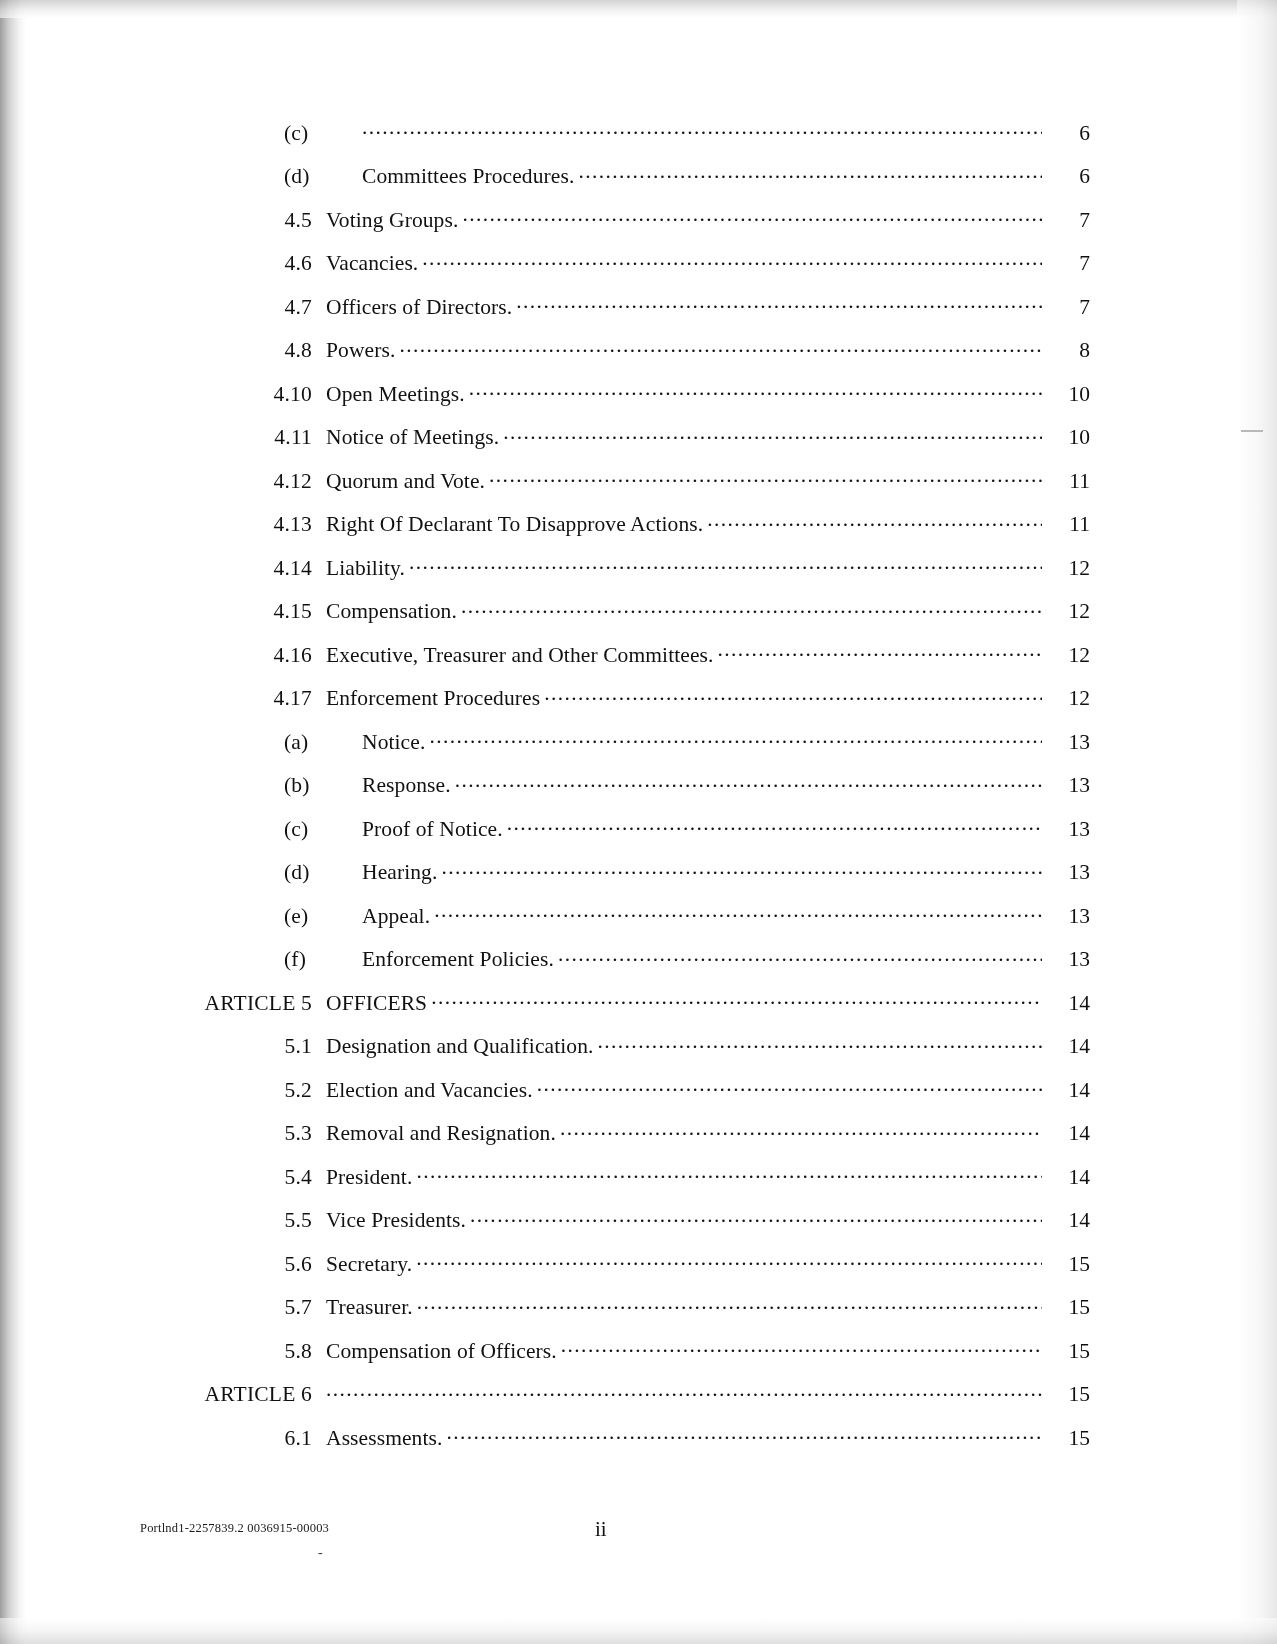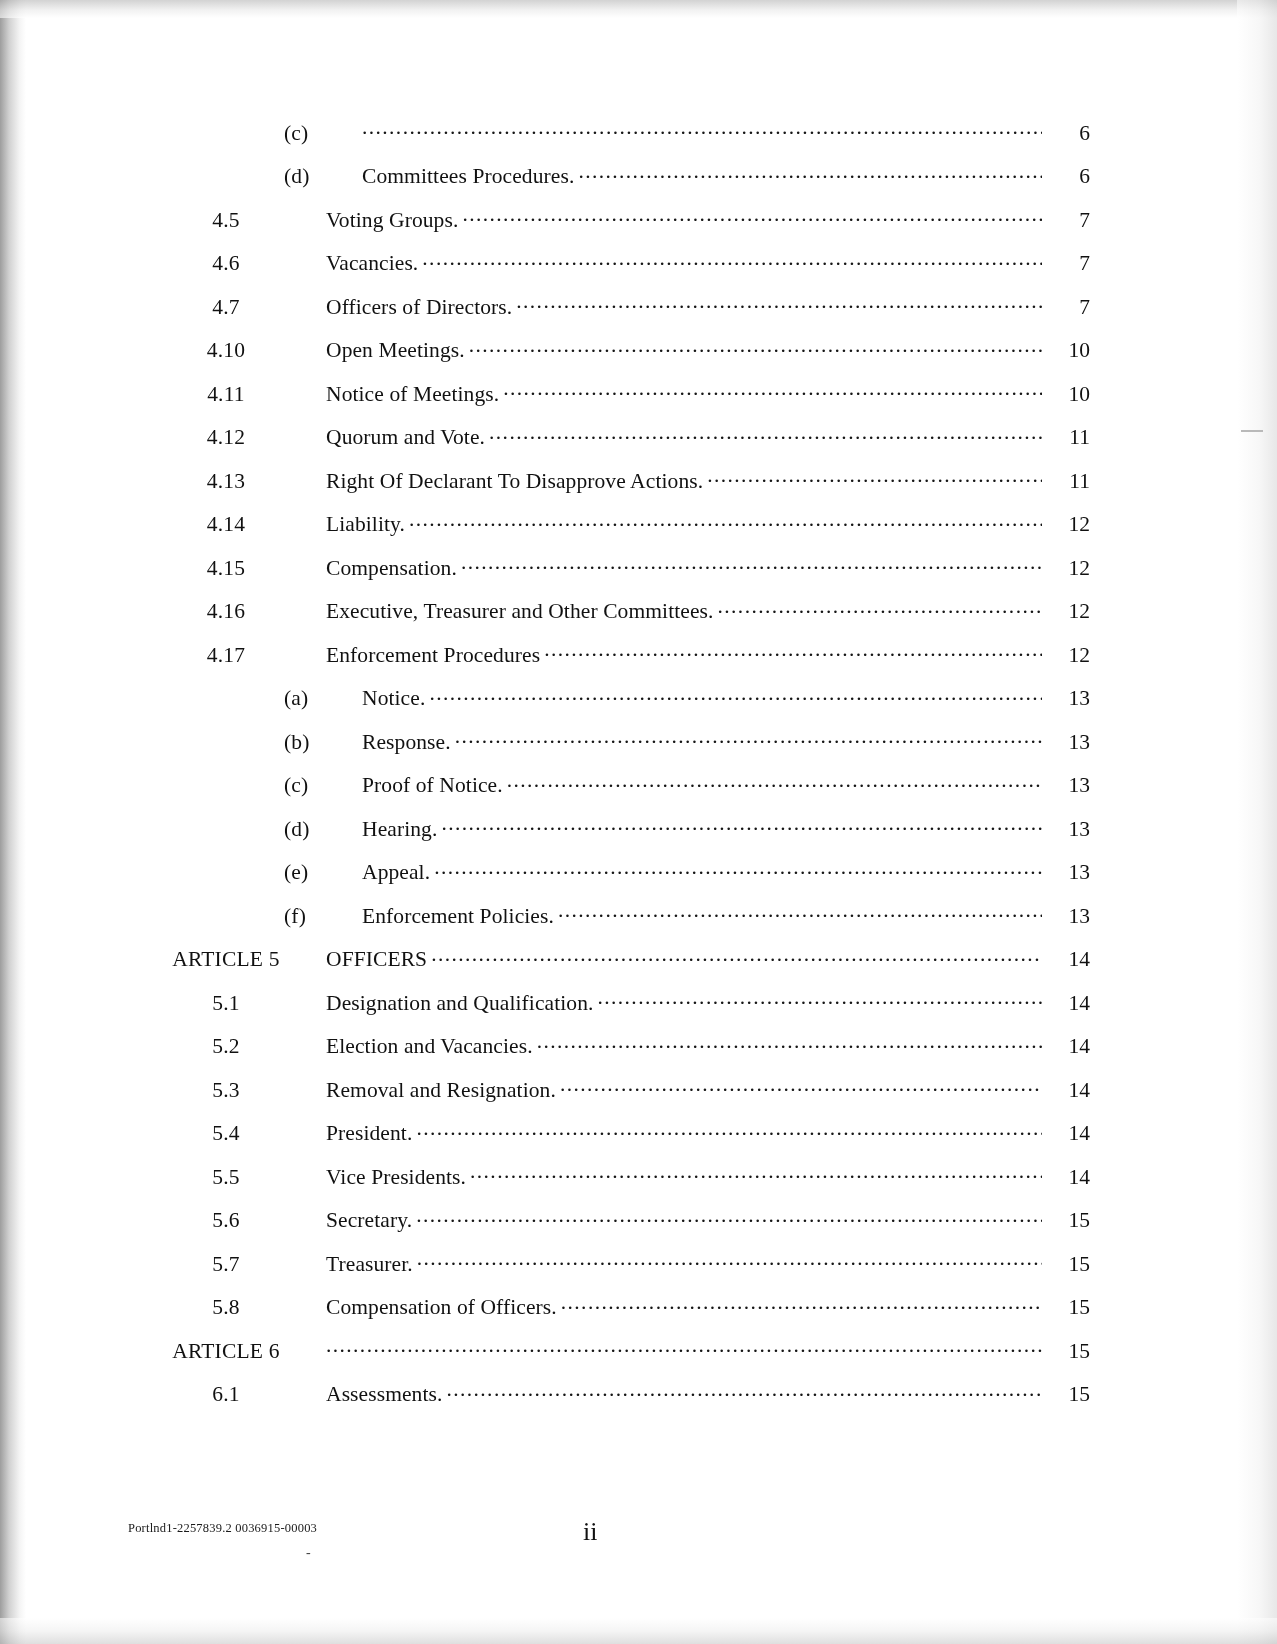--- a/index.html
+++ b/index.html
@@ -66,21 +66,21 @@
     font-size: 21.5px;
     line-height: 1.0;
     color: #111;
     margin-bottom: 17.5px;
     white-space: nowrap;
   }
 
   
   .num {
     flex: 0 0 auto;
-    text-align: center;
+    text-align: right;
     padding-right: 14px;
     letter-spacing: .2px;
   }
   .num.lvl-article { width: 172px; }
   .num.lvl-section { width: 172px; }
   .num.lvl-letter  { width: 222px; text-align: left; padding-left: 148px; padding-right: 0; }
 
   .title {
     flex: 0 0 auto;
     padding-right: 4px;
@@ -118,37 +118,37 @@
     padding-left: 0;
     padding-right: 0;
   }
   .sub-letter .sub-pad {
     flex: 0 0 auto;
     width: 144px;
   }
 
   .footer {
     position: absolute;
-    left: 128px;
+    left: 140px;
     bottom: 108px;
     width: 950px;
     display: flex;
     align-items: flex-end;
   }
   .footer-ref {
     font-size: 12.5px;
     color: #1a1a1a;
     letter-spacing: .2px;
     font-family: "Liberation Serif", serif;
   }
   .footer-pageno {
     position: absolute;
     left: 455px;
     top: -4px;
-    font-size: 26px;
+    font-size: 21px;
     color: #111;
   }
   .footer-dash {
     position: absolute;
     left: 178px;
     top: 24px;
     font-size: 14px;
     color: #444;
   }
 </style>
@@ -188,20 +188,26 @@
         <span class="leader"></span>
         <span class="pageno">7</span>
       </div>
       <div class="toc-row">
         <span class="num lvl-section">4.7</span>
         <span class="title">Officers of Directors.</span>
         <span class="leader"></span>
         <span class="pageno">7</span>
       </div>
       <div class="toc-row">
+        <span class="num lvl-section">4.8</span>
+        <span class="title">Powers.</span>
+        <span class="leader"></span>
+        <span class="pageno">8</span>
+      </div>
+      <div class="toc-row">
         <span class="num lvl-section">4.10</span>
         <span class="title">Open Meetings.</span>
         <span class="leader"></span>
         <span class="pageno">10</span>
       </div>
       <div class="toc-row">
         <span class="num lvl-section">4.11</span>
         <span class="title">Notice of Meetings.</span>
         <span class="leader"></span>
         <span class="pageno">10</span>

